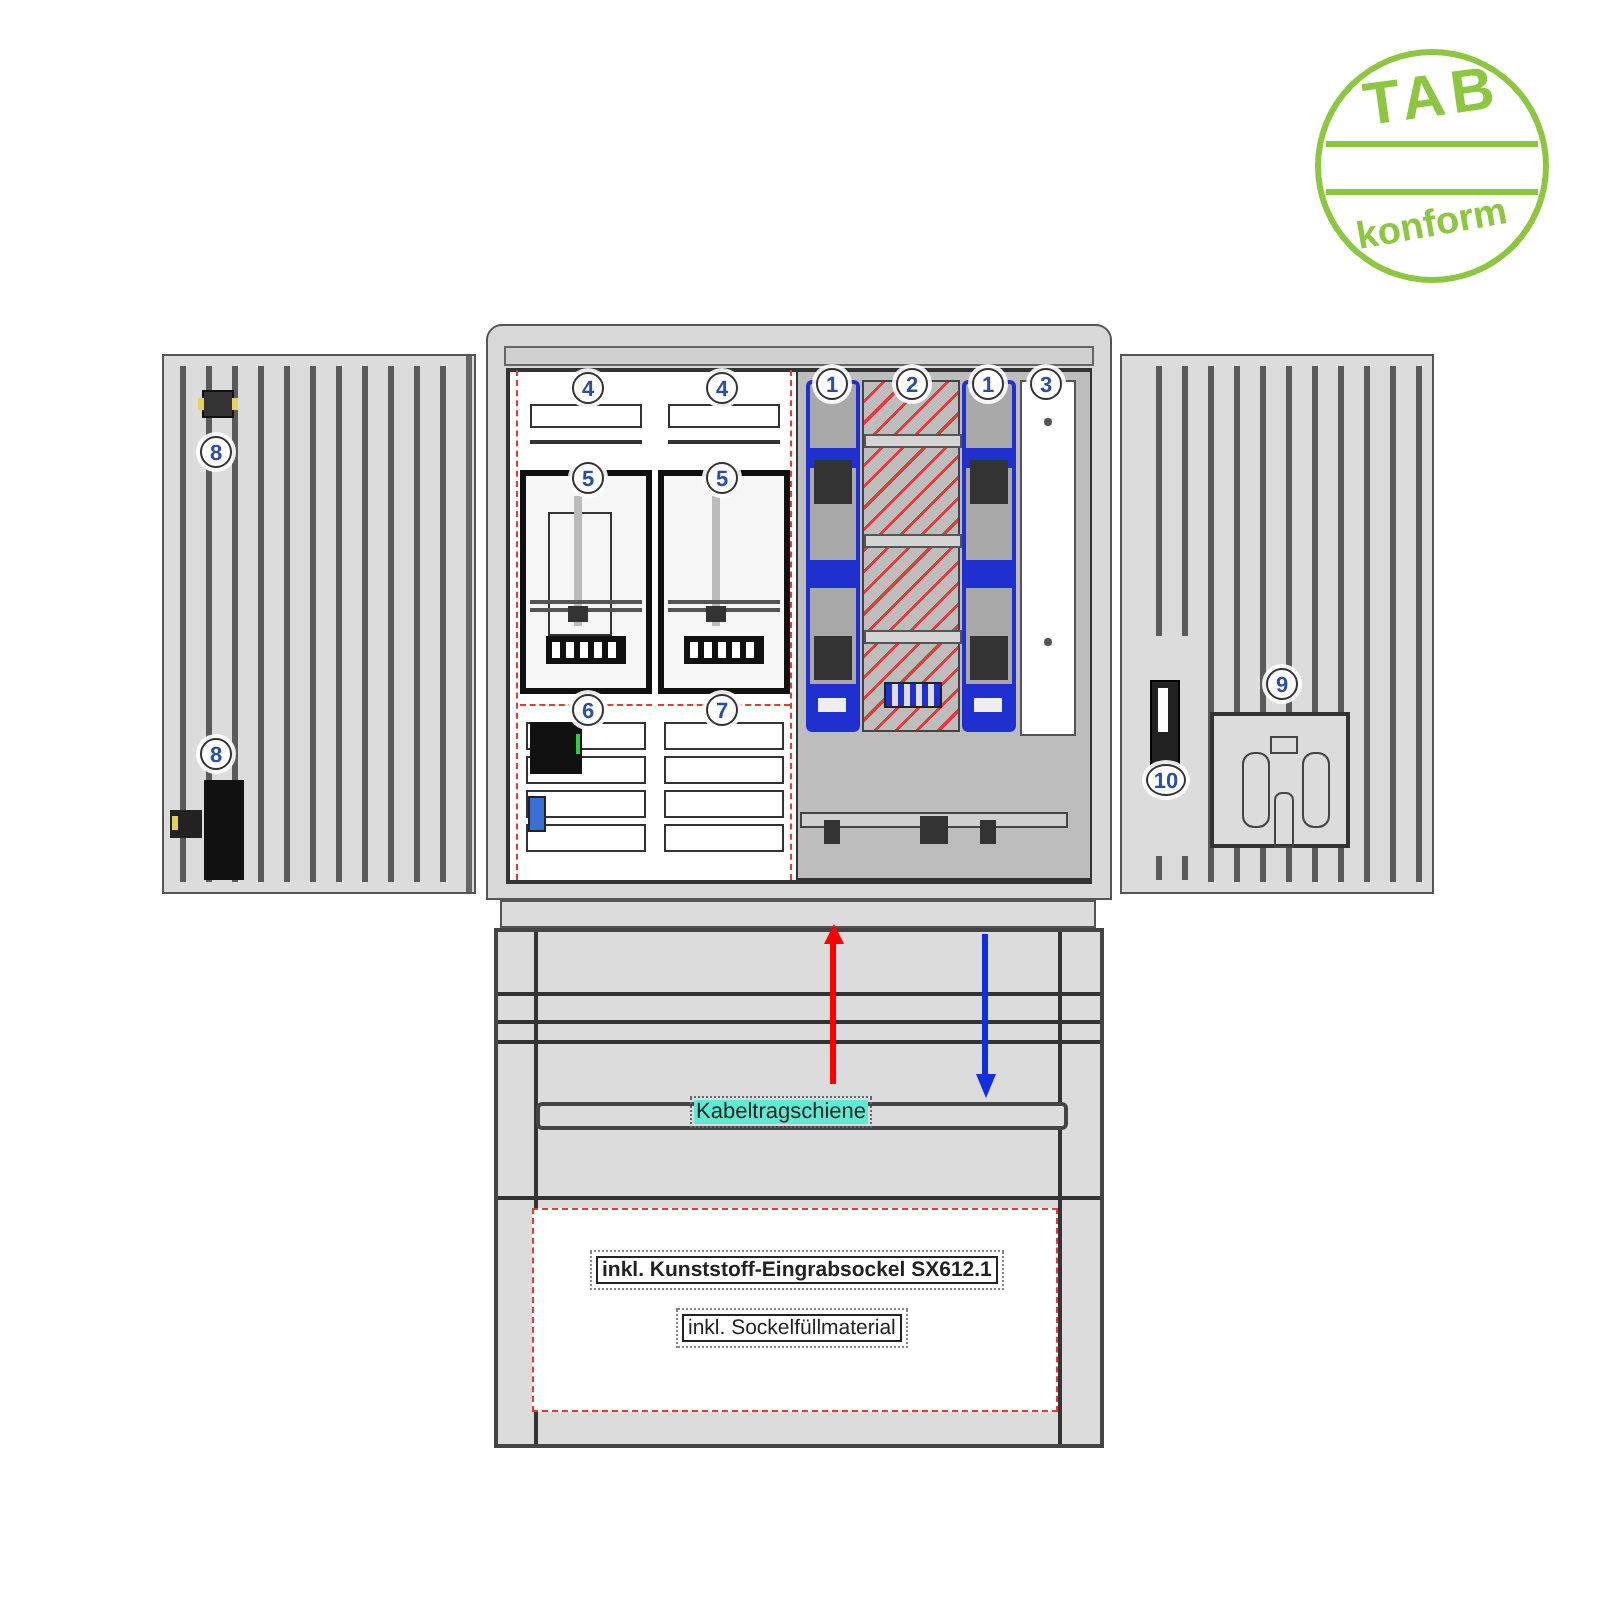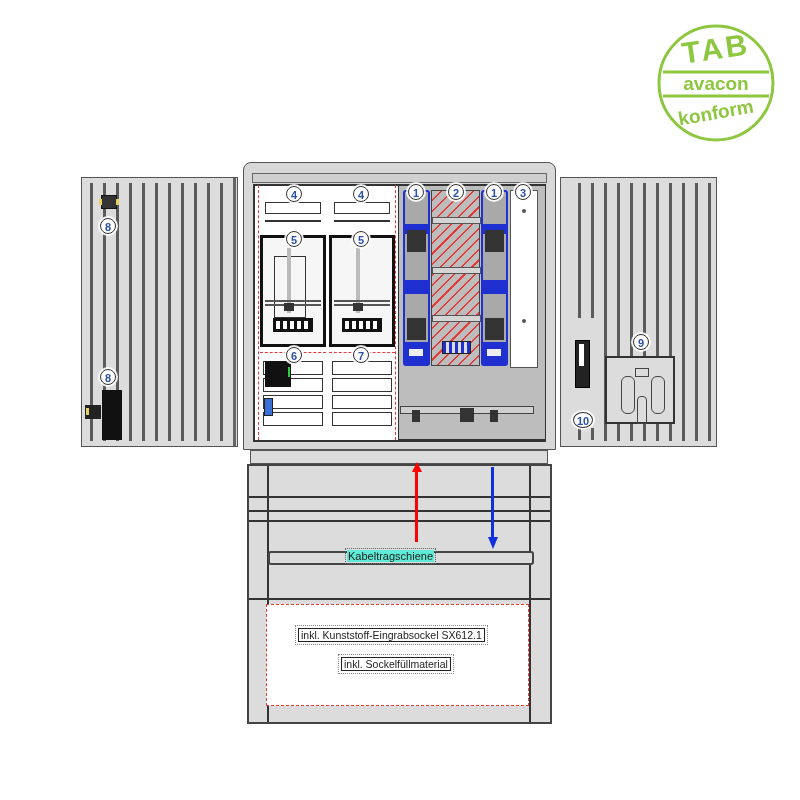--- a/index.html
+++ b/index.html
@@ -21,21 +21,20 @@
 
 <div class="abs" style="left:655px;top:22px;width:122px;height:122px;">
   <svg width="122" height="122" viewBox="0 0 122 122">
     <circle cx="61" cy="61" r="57" fill="#fff" stroke="#8dc63f" stroke-width="3"></circle>
     <line x1="8" y1="50" x2="114" y2="50" stroke="#8dc63f" stroke-width="3"></line>
     <line x1="8" y1="74" x2="114" y2="74" stroke="#8dc63f" stroke-width="3"></line>
     <path id="arcTop" d="M 22 50 A 42 42 0 0 1 100 50" fill="none"></path>
     <path id="arcBot" d="M 20 78 A 42 42 0 0 0 102 78" fill="none"></path>
   </svg>
   <div class="abs" style="left:0;top:10px;width:122px;text-align:center;font-size:30px;font-weight:bold;color:#8dc63f;letter-spacing:3px;transform:rotate(-8deg);">TAB</div>
-  <div class="abs" style="left:0;top:50px;width:122px;text-align:center;font-size:19px;font-weight:bold;color:#8dc63f;line-height:24px;">avacon</div>
   <div class="abs" style="left:0;top:80px;width:122px;text-align:center;font-size:19px;font-weight:bold;color:#8dc63f;transform:rotate(-10deg);">konform</div>
 </div>
 
 <div class="door" style="left:81px;top:177px;width:157px;height:270px;">
   <div class="rib" style="left:8px;top:5px;height:258px;"></div>
   <div class="rib" style="left:21px;top:5px;height:258px;"></div>
   <div class="rib" style="left:34px;top:5px;height:258px;"></div>
   <div class="rib" style="left:47px;top:5px;height:258px;"></div>
   <div class="rib" style="left:60px;top:5px;height:258px;"></div>
   <div class="rib" style="left:73px;top:5px;height:258px;"></div>
@@ -169,21 +168,21 @@
   <div class="rib" style="left:95px;top:5px;height:258px;"></div>
   <div class="rib" style="left:108px;top:5px;height:258px;"></div>
   <div class="rib" style="left:121px;top:5px;height:258px;"></div>
   <div class="rib" style="left:134px;top:5px;height:258px;"></div>
   <div class="rib" style="left:147px;top:5px;height:258px;"></div>
   <div class="rib" style="left:17px;top:250px;height:12px;"></div>
   <div class="rib" style="left:30px;top:250px;height:12px;"></div>
   <div class="abs" style="left:14px;top:162px;width:13px;height:46px;background:#222;border:1px solid #000;">
     <div style="position:absolute;left:3px;top:3px;width:5px;height:22px;background:#fff;"></div>
   </div>
-  <div class="badge blue" style="left:12px;top:234px;width:20px;">10</div>
+  <div class="badge blue" style="left:12px;top:204px;width:20px;">10</div>
   <div class="abs" style="left:44px;top:178px;width:70px;height:68px;background:#dcdcdc;border:2px solid #333;box-sizing:border-box;">
     <div class="abs" style="left:14px;top:18px;width:12px;height:36px;border:1px solid #444;border-radius:6px;"></div>
     <div class="abs" style="left:44px;top:18px;width:12px;height:36px;border:1px solid #444;border-radius:6px;"></div>
     <div class="abs" style="left:28px;top:10px;width:12px;height:7px;border:1px solid #444;"></div>
     <div class="abs" style="left:30px;top:38px;width:8px;height:26px;border:1px solid #444;border-radius:4px 4px 0 0;"></div>
   </div>
   <div class="badge blue" style="left:72px;top:156px;">9</div>
 </div>
 
 <div class="abs" style="left:250px;top:450px;width:298px;height:14px;background:#dcdcdc;border:1px solid #555;box-sizing:border-box;"></div>
@@ -202,14 +201,14 @@
   <div style="position:absolute;left:0;top:0;width:0;height:0;border-left:5px solid transparent;border-right:5px solid transparent;border-bottom:10px solid #ff0000;"></div>
 </div>
 <div class="abs" style="left:488px;top:467px;width:10px;height:82px;">
   <div style="position:absolute;left:3px;top:0;width:3px;height:72px;background:#1030e0;"></div>
   <div style="position:absolute;left:0;top:70px;width:0;height:0;border-left:5px solid transparent;border-right:5px solid transparent;border-top:12px solid #1030e0;"></div>
 </div>
 
 <div class="abs" style="left:347px;top:550px;font-size:11px;color:#222;outline:1px dotted #666;outline-offset:1px;padding:0 1px;background:#5eead4;">Kabeltragschiene</div>
 
 <div class="abs" style="left:266px;top:604px;width:263px;height:102px;background:#fff;border:1px dashed #e33a3a;box-sizing:border-box;"></div>
-<div class="lbl" style="left:298px;top:628px;">inkl. Kunststoff-Eingrabsockel SX612.1</div>
+<div class="lbl" style="left:298px;top:628px;font-weight:bold;">inkl. Kunststoff-Eingrabsockel SX612.1</div>
 <div class="lbl" style="left:341px;top:657px;">inkl. Sockelfüllmaterial</div>
 
 </body></html>

